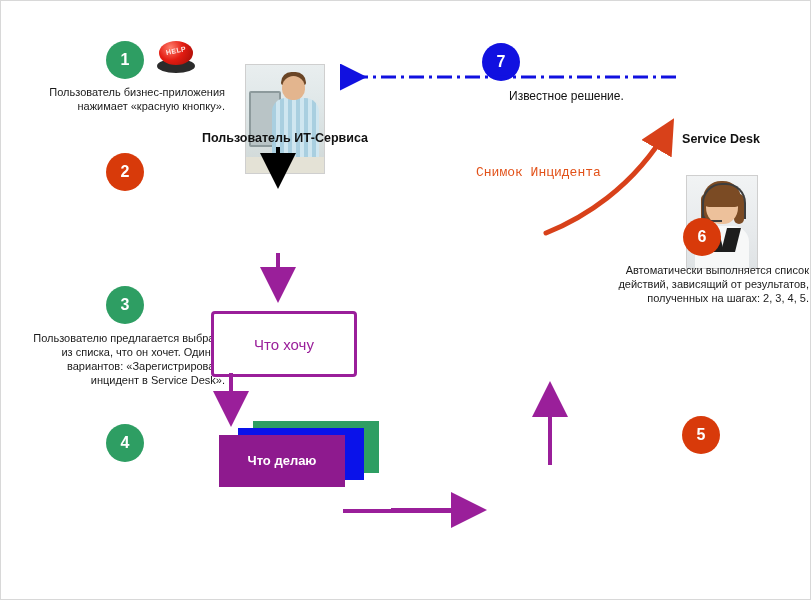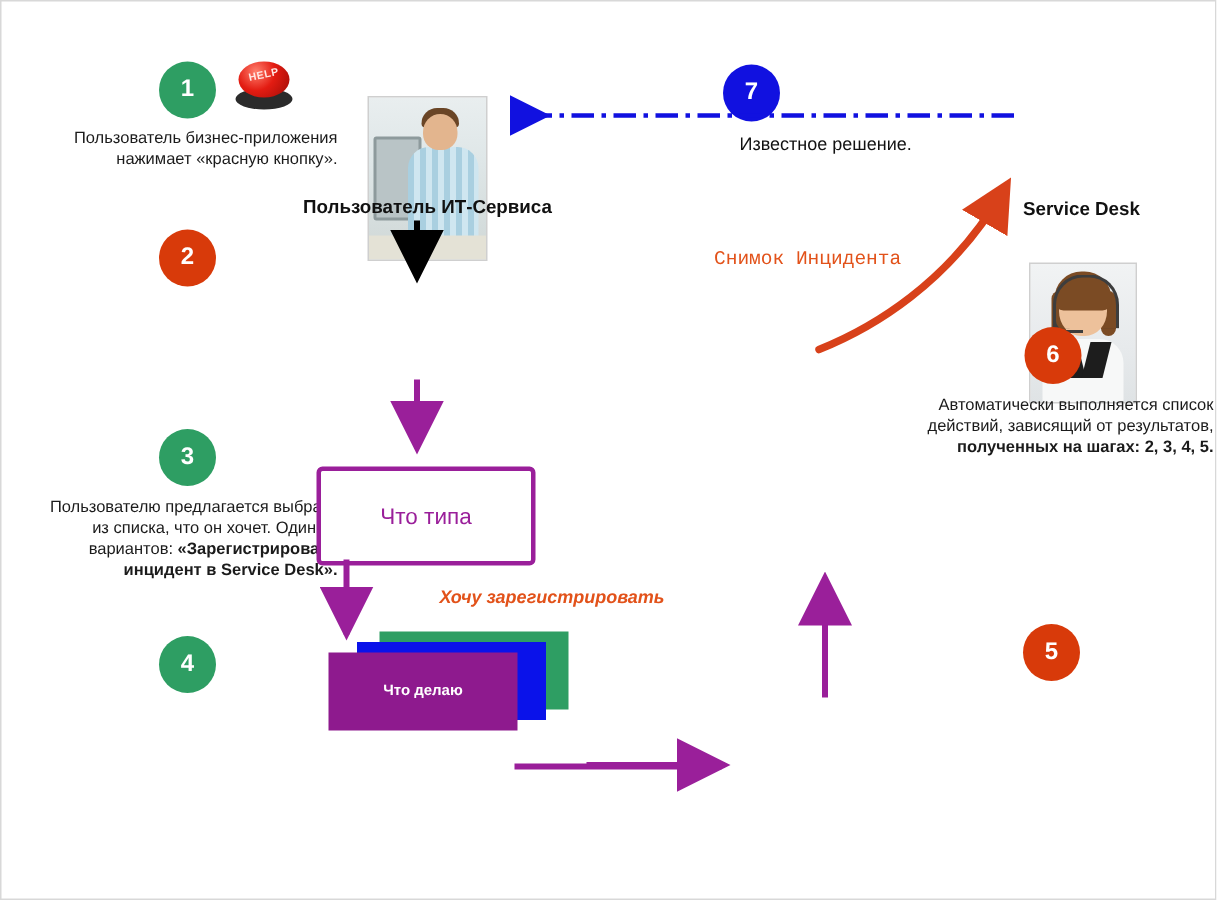--- a/index.html
+++ b/index.html
@@ -19,21 +19,21 @@
   }
   .c-green{background:#2e9e63;}
   .c-orange{background:#d83a0a;}
   .c-blue{background:#1111e0;}
 
   
   .caption{
     width:200px;text-align:right;font-size:11px;line-height:14px;
     color:#1b1b1b;font-family:"Liberation Sans",sans-serif;
   }
-  .caption b{font-weight:bold;margin-top:20px;}
+  .caption b{font-weight:normal;margin-top:20px;}
 
   .photo-label{
     font-size:12.5px;font-weight:bold;color:#111;
     font-family:"Liberation Sans",sans-serif;text-align:center;
   }
 
   
   .photo{
     border:1px solid #cfcfcf;background:#cfd9d6;overflow:hidden;position:relative;
   }
@@ -79,21 +79,21 @@
     background:radial-gradient(circle at 34% 28%,#ff7f6d 0%,#e31c12 45%,#9d0b05 100%);
     border-radius:50%;}
   .helpbtn .txt{position:absolute;left:0;top:6px;width:40px;text-align:center;
     color:#ffe9e6;font-size:7px;font-weight:bold;transform:rotate(-12deg);
     font-family:"Liberation Sans",sans-serif;letter-spacing:.4px;}
 
   
   .stack{position:relative;}
   .sheet{position:absolute;}
   .box-label{
-    color:#ffffff;font-weight:bold;font-size:10px;text-align:center;
+    color:#ffffff;font-weight:bold;font-size:13px;text-align:center;
     font-family:"Liberation Sans",sans-serif;line-height:16px;
   }
 
   .whitebox{
     background:#ffffff;border:3px solid #9a1f9a;border-radius:4px;
     display:flex;align-items:center;justify-content:center;
     color:#9a1f9a;font-size:15px;font-family:"Liberation Sans",sans-serif;
   }
 
   .orange-note{
@@ -145,21 +145,21 @@
 
   <div class="abs circle c-blue" style="left:481px;top:42px;">7</div>
   <svg class="abs" style="left:330px;top:62px;" width="350" height="28">
     <defs>
       <marker id="bluehead" markerWidth="9" markerHeight="9" refX="8" refY="4.5" orient="auto">
         <path d="M9,0 L9,9 L0,4.5 z" fill="#1111e0"></path>
       </marker>
     </defs>
     <line x1="345" y1="14" x2="12" y2="14" stroke="#1111e0" stroke-width="3" stroke-dasharray="15,5,3,5" marker-end="url(#bluehead)"></line>
   </svg>
-  <div class="abs known-note" style="left:492px;top:88px;">Известное решение.</div>
+  <div class="abs known-note" style="left:508px;top:88px;">Известное решение.</div>
 
   <svg class="abs" style="left:265px;top:146px;" width="24" height="48">
     <defs>
       <marker id="blkhead" markerWidth="9" markerHeight="9" refX="8" refY="4.5" orient="auto">
         <path d="M0,0 L0,9 L9,4.5 z" fill="#000000"></path>
       </marker>
     </defs>
     <line x1="12" y1="0" x2="12" y2="38" stroke="#000000" stroke-width="4" marker-end="url(#blkhead)"></line>
   </svg>
 
@@ -180,29 +180,28 @@
         <path d="M0,0 L0,9 L9,4.5 z" fill="#9a1f9a"></path>
       </marker>
     </defs>
     <line x1="12" y1="0" x2="12" y2="46" stroke="#9a1f9a" stroke-width="4" marker-end="url(#maghead)"></line>
   </svg>
 
   <div class="abs circle c-green" style="left:105px;top:285px;">3</div>
   <div class="abs caption" style="left:24px;top:330px;"><span>Пользователю предлагается выбрать из списка, что он хочет. Один из вариантов: </span><b>«Зарегистрировать инцидент в Service Desk».</b></div>
 
   <div class="abs whitebox" style="left:210px;top:310px;width:140px;height:60px;">
-    <span>Что типа</span>
+    <span>Что хочу</span>
   </div>
 
   <svg class="abs" style="left:218px;top:372px;" width="24" height="62">
     <line x1="12" y1="0" x2="12" y2="50" stroke="#9a1f9a" stroke-width="4" marker-end="url(#maghead)"></line>
   </svg>
 
   <div class="abs italic-note" style="left:292px;top:390px;width:190px;">
-    <div>Хочу зарегистрировать</div>
   </div>
 
   <div class="abs circle c-green" style="left:105px;top:423px;">4</div>
 
   <svg class="abs" style="left:330px;top:500px;" width="152" height="20">
     <line x1="150" y1="10" x2="12" y2="10" stroke="#9a1f9a" stroke-width="4"></line>
   </svg>
   <svg class="abs" style="left:390px;top:498px;" width="110" height="22">
     <line x1="0" y1="11" x2="92" y2="11" stroke="#9a1f9a" stroke-width="4" marker-end="url(#maghead)"></line>
   </svg>

